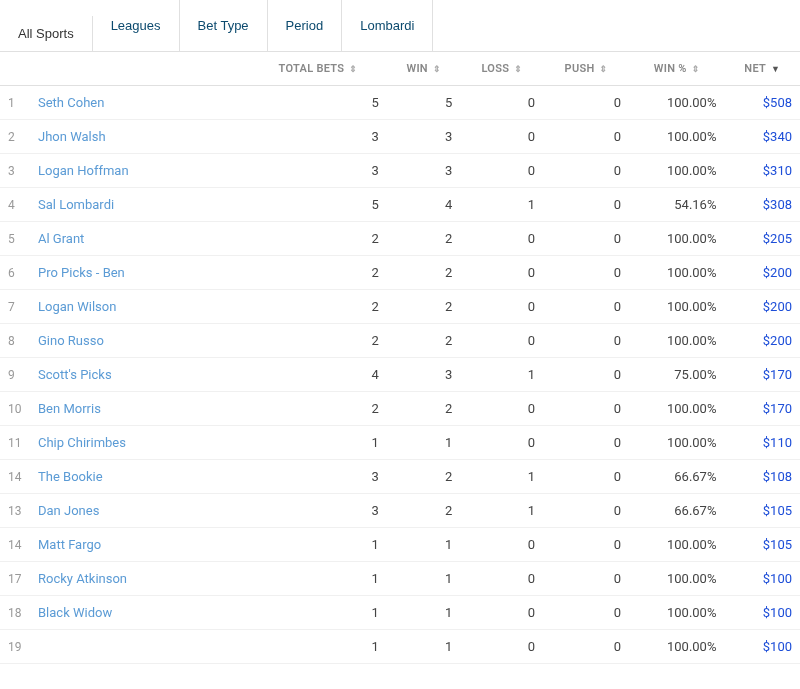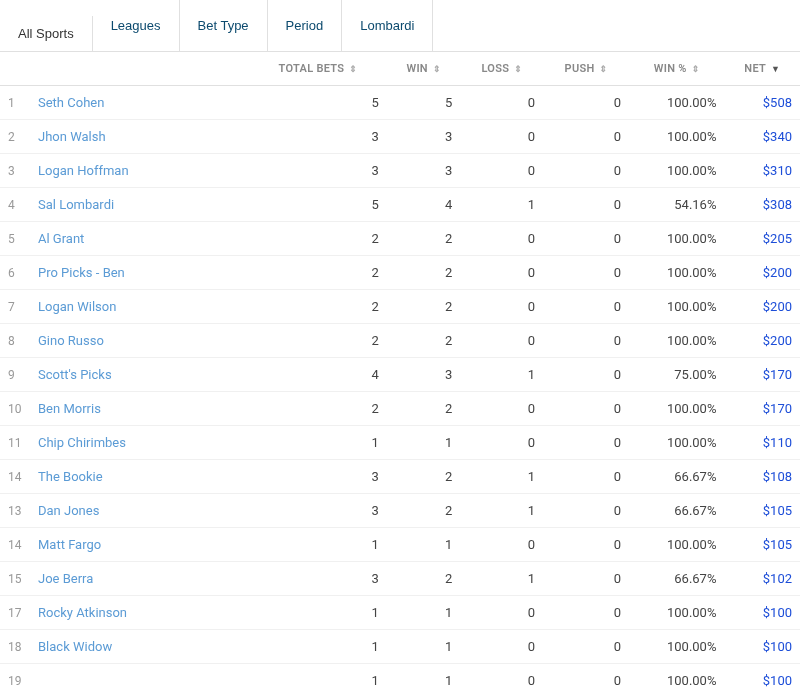--- a/index.html
+++ b/index.html
@@ -245,30 +245,20 @@
           <td class="rank-col">14</td>
           <td class="name-col"><a class="investor-link" href="#">Matt Fargo</a></td>
           <td>1</td>
           <td>1</td>
           <td>0</td>
           <td>0</td>
           <td>100.00%</td>
           <td class="net">$105</td>
         </tr>
         <tr>
-          <td class="rank-col">15</td>
-          <td class="name-col"><a class="investor-link" href="#">Joe Berra</a></td>
-          <td>3</td>
-          <td>2</td>
-          <td>1</td>
-          <td>0</td>
-          <td>66.67%</td>
-          <td class="net">$102</td>
-        </tr>
-        <tr>
           <td class="rank-col">17</td>
           <td class="name-col"><a class="investor-link" href="#">Rocky Atkinson</a></td>
           <td>1</td>
           <td>1</td>
           <td>0</td>
           <td>0</td>
           <td>100.00%</td>
           <td class="net">$100</td>
         </tr>
         <tr>

